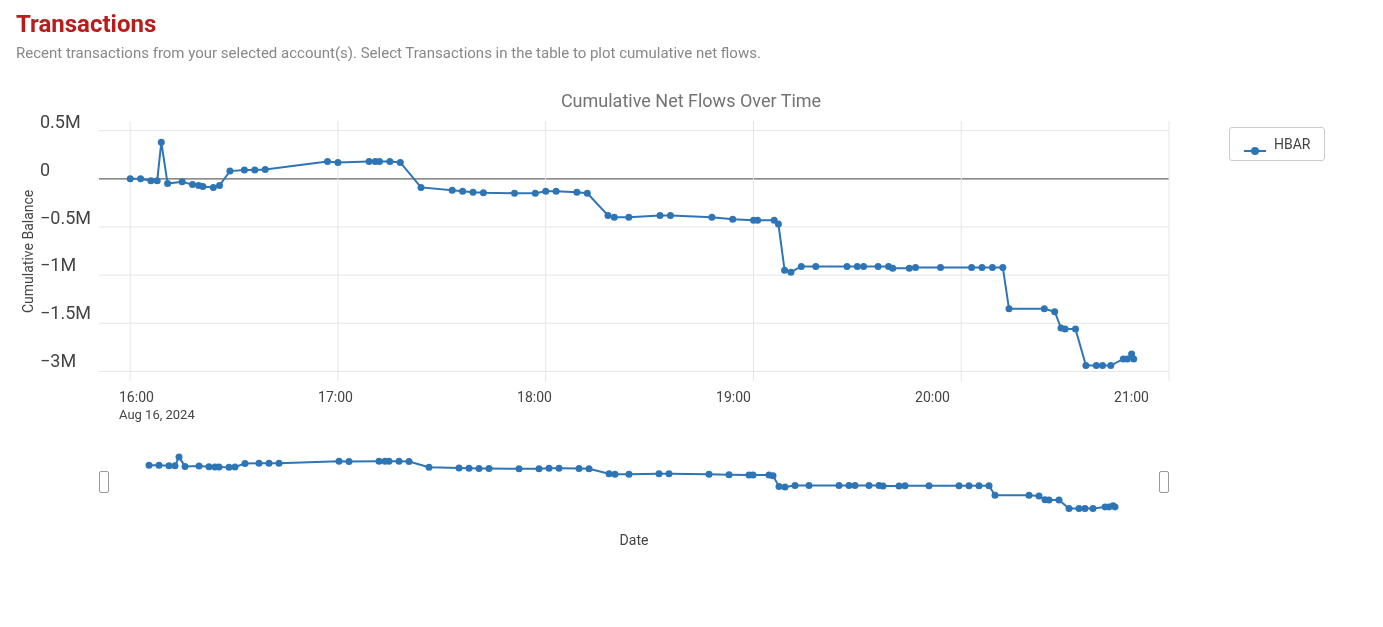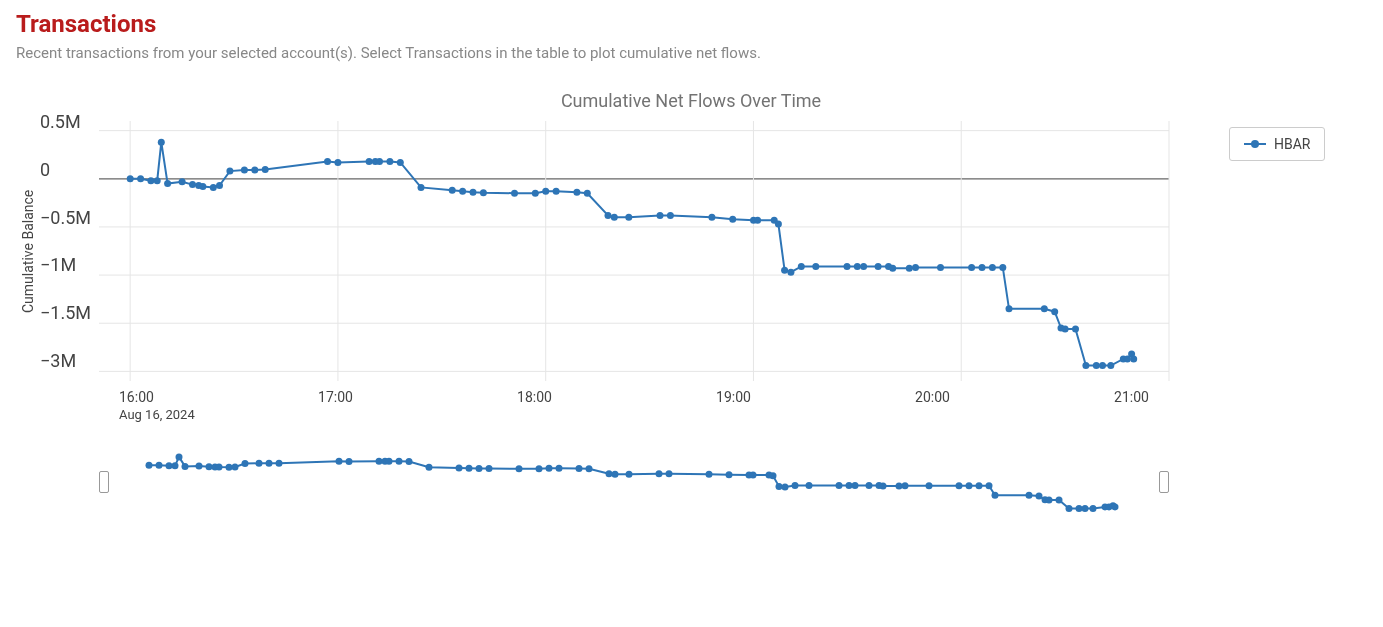--- a/index.html
+++ b/index.html
@@ -84,21 +84,21 @@
       margin-top: 2px;
       padding-left: 20px;
     }
     .legend-box {
       border: 1px solid #ccc;
       border-radius: 3px;
       padding: 8px 14px;
       font-size: 14px;
       color: #444;
       display: inline-flex;
-      align-items: center;
+      align-items: flex-end;
       gap: 8px;
       margin-left: 60px;
       margin-top: 6px;
     }
     .legend-swatch {
       display:inline-flex; align-items:center;
     }
     .legend-line {
       width: 22px; height: 2px; background:#2e75b6; position:relative;
     }
@@ -333,20 +333,21 @@
               <circle class="series-dot" r="2.8" cx="974.0" cy="56.4"></circle>
               <circle class="series-dot" r="2.8" cx="986.0" cy="54.9"></circle>
               <circle class="series-dot" r="2.8" cx="990.0" cy="54.9"></circle>
               <circle class="series-dot" r="2.8" cx="994.0" cy="53.8"></circle>
               <circle class="series-dot" r="2.8" cx="996.0" cy="54.9"></circle>
             </svg>
         </div>
         <div class="range-handle"></div>
       </div>
 
+      <div class="xlabel-row">Date</div>
     </div>
 
     <div class="legend-box">
       <span class="legend-swatch">
           <span class="legend-line"></span>
         </span>
       <span>HBAR</span>
     </div>
   </div>
 </div>

